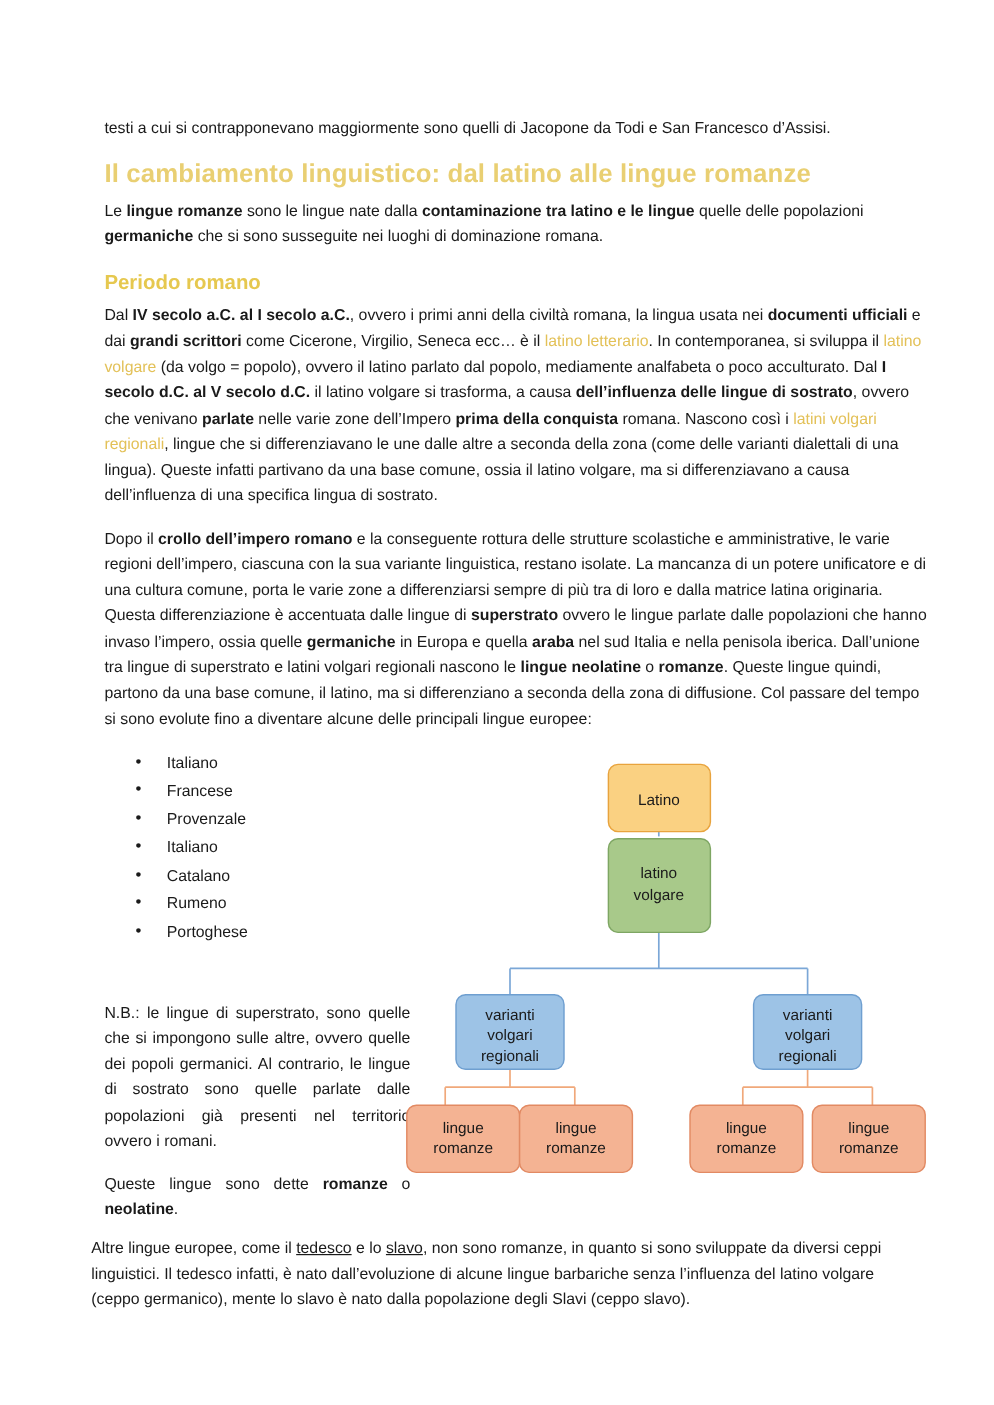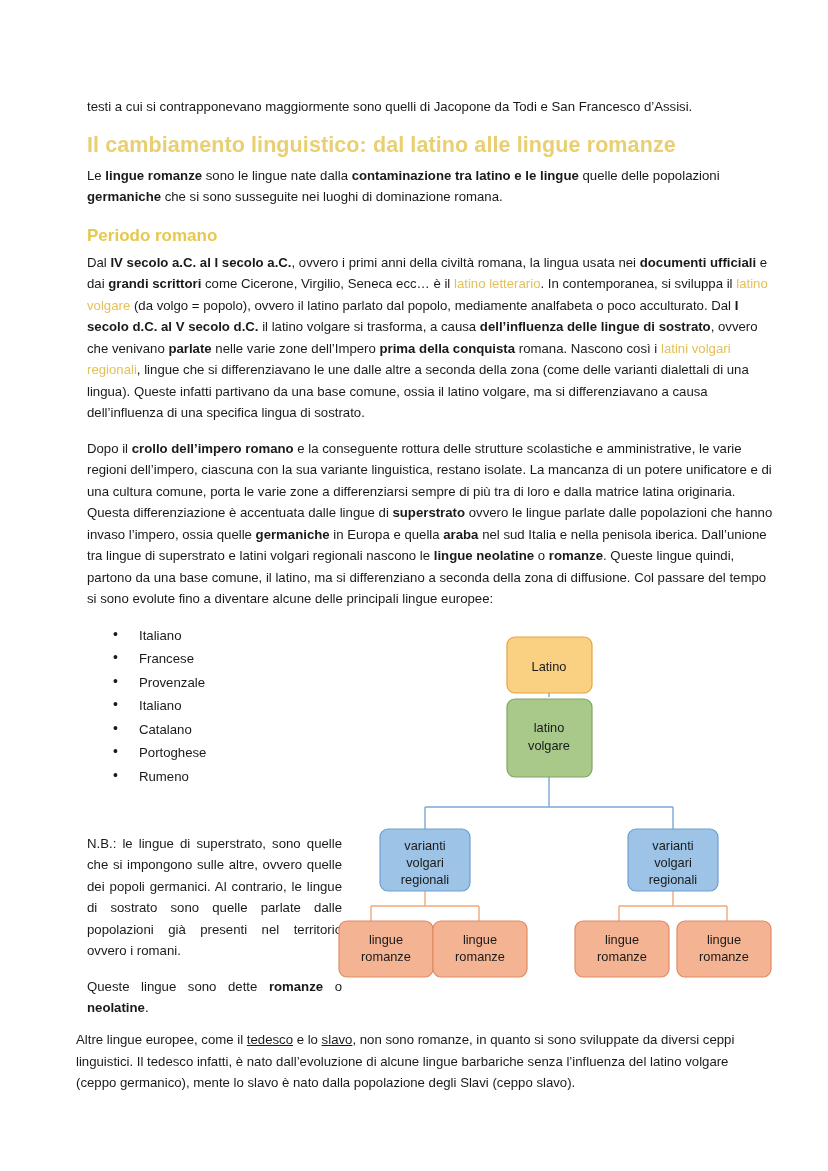--- a/index.html
+++ b/index.html
@@ -146,22 +146,22 @@
 
     <div class="split">
 
       <div class="left-col">
         <ul class="lang-list">
           <li>Italiano</li>
           <li>Francese</li>
           <li>Provenzale</li>
           <li>Italiano</li>
           <li>Catalano</li>
+          <li>Rumeno</li>
           <li>Portoghese</li>
-          <li>Rumeno</li>
         </ul>
 
         <div class="left-note">
           <p>N.B.: le lingue di superstrato, sono quelle che si impongono sulle altre, ovvero quelle dei popoli germanici. Al contrario, le lingue di sostrato sono quelle parlate dalle popolazioni già presenti nel territorio ovvero i romani.</p>
           <p><span>Queste lingue sono dette </span><b>romanze</b><span> o </span><b>neolatine</b><span>.</span></p>
         </div>
       </div>
 
       <div class="diagram">
         <svg width="440" height="350" viewBox="0 0 440 350" xmlns="http://www.w3.org/2000/svg">

